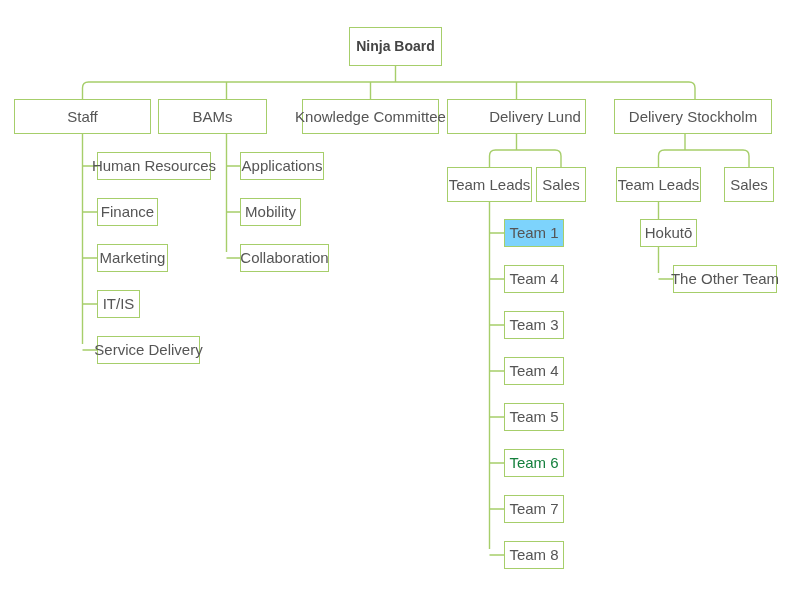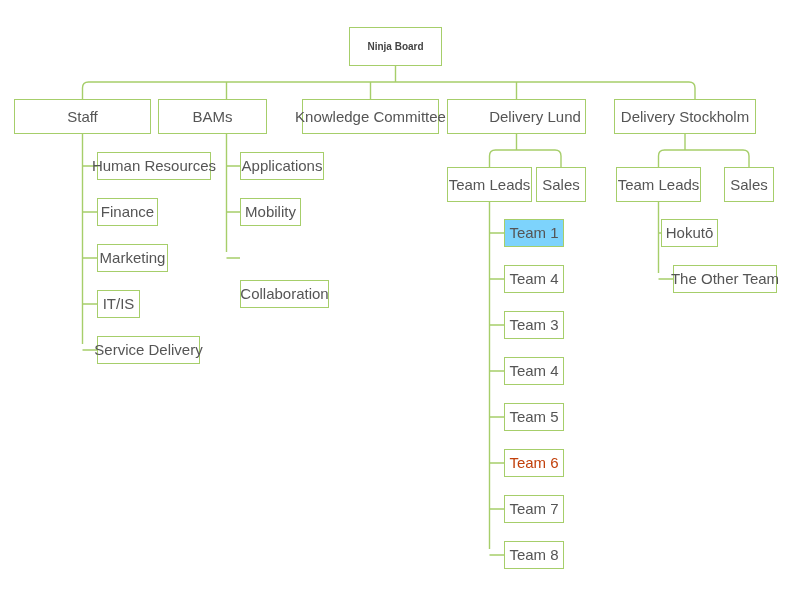--- a/index.html
+++ b/index.html
@@ -35,21 +35,21 @@
     display: flex;
     align-items: center;
     justify-content: center;
     text-align: center;
     line-height: 1.15;
     white-space: nowrap;
   }
   .node.root {
     font-weight: bold;
     color: #444444;
-    font-size: 10px;
+    font-size: 14px;
   }
 </style>
 </head>
 <body style="background: rgb(255, 255, 255);">
 
 <div id="chart-canvas">
 
   <svg id="connector-layer" viewBox="0 0 800 605" xmlns="http://www.w3.org/2000/svg">
     <g fill="none" stroke="#a6ce6a" stroke-width="1.4" stroke-linecap="butt">
       <path d="M 395.5,66 L 395.5,82 M 82.5,99 L 82.5,88 Q 82.5,82 88.5,82 L 689,82 Q 695,82 695,88 L 695,99 M 226.5,82 L 226.5,99 M 370.5,82 L 370.5,99 M 516.5,82 L 516.5,99"></path>
@@ -71,21 +71,21 @@
     </div>
   <div class="node" style="left: 158px; top: 99px; width: 109px; height: 35px; border-color: rgb(166, 206, 106); background: rgb(255, 255, 255); color: rgb(85, 85, 85);">
       <span>BAMs</span>
     </div>
   <div class="node" style="left: 302px; top: 99px; width: 137px; height: 35px; border-color: rgb(166, 206, 106); background: rgb(255, 255, 255); color: rgb(85, 85, 85);">
       <span>Knowledge Committee</span>
     </div>
   <div class="node" style="left: 447px; top: 99px; width: 139px; height: 35px; border-color: rgb(166, 206, 106); background: rgb(255, 255, 255); color: rgb(85, 85, 85); padding-left: 37px;">
       <span>Delivery Lund</span>
     </div>
-  <div class="node" style="left: 614px; top: 99px; width: 142px; height: 35px; border-color: rgb(166, 206, 106); background: rgb(255, 255, 255); color: rgb(85, 85, 85);">
+  <div class="node" style="left: 614px; top: 99px; width: 158px; height: 35px; border-color: rgb(166, 206, 106); background: rgb(255, 255, 255); color: rgb(85, 85, 85);">
       <span>Delivery Stockholm</span>
     </div>
 
   <div class="node" style="left: 97px; top: 152px; width: 114px; height: 28px; border-color: rgb(166, 206, 106); background: rgb(255, 255, 255); color: rgb(85, 85, 85);">
       <span>Human Resources</span>
     </div>
   <div class="node" style="left: 97px; top: 198px; width: 61px; height: 28px; border-color: rgb(166, 206, 106); background: rgb(255, 255, 255); color: rgb(85, 85, 85);">
       <span>Finance</span>
     </div>
   <div class="node" style="left: 97px; top: 244px; width: 71px; height: 28px; border-color: rgb(166, 206, 106); background: rgb(255, 255, 255); color: rgb(85, 85, 85);">
@@ -97,21 +97,21 @@
   <div class="node" style="left: 97px; top: 336px; width: 103px; height: 28px; border-color: rgb(166, 206, 106); background: rgb(255, 255, 255); color: rgb(85, 85, 85);">
       <span>Service Delivery</span>
     </div>
 
   <div class="node" style="left: 240px; top: 152px; width: 84px; height: 28px; border-color: rgb(166, 206, 106); background: rgb(255, 255, 255); color: rgb(85, 85, 85);">
       <span>Applications</span>
     </div>
   <div class="node" style="left: 240px; top: 198px; width: 61px; height: 28px; border-color: rgb(166, 206, 106); background: rgb(255, 255, 255); color: rgb(85, 85, 85);">
       <span>Mobility</span>
     </div>
-  <div class="node" style="left: 240px; top: 244px; width: 89px; height: 28px; border-color: rgb(166, 206, 106); background: rgb(255, 255, 255); color: rgb(85, 85, 85); margin-top: 36px;">
+  <div class="node" style="left: 240px; top: 244px; width: 89px; height: 28px; border-color: rgb(166, 206, 106); background: rgb(255, 255, 255); color: rgb(85, 85, 85);">
       <span>Collaboration</span>
     </div>
 
   <div class="node" style="left: 447px; top: 167px; width: 85px; height: 35px; border-color: rgb(166, 206, 106); background: rgb(255, 255, 255); color: rgb(85, 85, 85);">
       <span>Team Leads</span>
     </div>
   <div class="node" style="left: 536px; top: 167px; width: 50px; height: 35px; border-color: rgb(166, 206, 106); background: rgb(255, 255, 255); color: rgb(85, 85, 85);">
       <span>Sales</span>
     </div>
 
@@ -123,37 +123,37 @@
     </div>
   <div class="node" style="left: 504px; top: 311px; width: 60px; height: 28px; border-color: rgb(166, 206, 106); background: rgb(255, 255, 255); color: rgb(85, 85, 85);">
       <span>Team 3</span>
     </div>
   <div class="node" style="left: 504px; top: 357px; width: 60px; height: 28px; border-color: rgb(166, 206, 106); background: rgb(255, 255, 255); color: rgb(85, 85, 85);">
       <span>Team 4</span>
     </div>
   <div class="node" style="left: 504px; top: 403px; width: 60px; height: 28px; border-color: rgb(166, 206, 106); background: rgb(255, 255, 255); color: rgb(85, 85, 85);">
       <span>Team 5</span>
     </div>
-  <div class="node" style="left: 504px; top: 449px; width: 60px; height: 28px; border-color: rgb(166, 206, 106); background: rgb(255, 255, 255); color: #c2410c;">
+  <div class="node" style="left: 504px; top: 449px; width: 60px; height: 28px; border-color: rgb(166, 206, 106); background: rgb(255, 255, 255); color: #15803d;">
       <span>Team 6</span>
     </div>
   <div class="node" style="left: 504px; top: 495px; width: 60px; height: 28px; border-color: rgb(166, 206, 106); background: rgb(255, 255, 255); color: rgb(85, 85, 85);">
       <span>Team 7</span>
     </div>
   <div class="node" style="left: 504px; top: 541px; width: 60px; height: 28px; border-color: rgb(166, 206, 106); background: rgb(255, 255, 255); color: rgb(85, 85, 85);">
       <span>Team 8</span>
     </div>
 
   <div class="node" style="left: 616px; top: 167px; width: 85px; height: 35px; border-color: rgb(166, 206, 106); background: rgb(255, 255, 255); color: rgb(85, 85, 85);">
       <span>Team Leads</span>
     </div>
   <div class="node" style="left: 724px; top: 167px; width: 50px; height: 35px; border-color: rgb(166, 206, 106); background: rgb(255, 255, 255); color: rgb(85, 85, 85);">
       <span>Sales</span>
     </div>
 
-  <div class="node" style="left: 661px; top: 219px; width: 57px; height: 28px; border-color: rgb(166, 206, 106); background: rgb(255, 255, 255); color: rgb(85, 85, 85);">
+  <div class="node" style="left: 640px; top: 219px; width: 57px; height: 28px; border-color: rgb(166, 206, 106); background: rgb(255, 255, 255); color: rgb(85, 85, 85);">
       <span>Hokutō</span>
     </div>
   <div class="node" style="left: 673px; top: 265px; width: 104px; height: 28px; border-color: rgb(166, 206, 106); background: rgb(255, 255, 255); color: rgb(85, 85, 85);">
       <span>The Other Team</span>
     </div>
 
 </div>
 
 </body></html>

